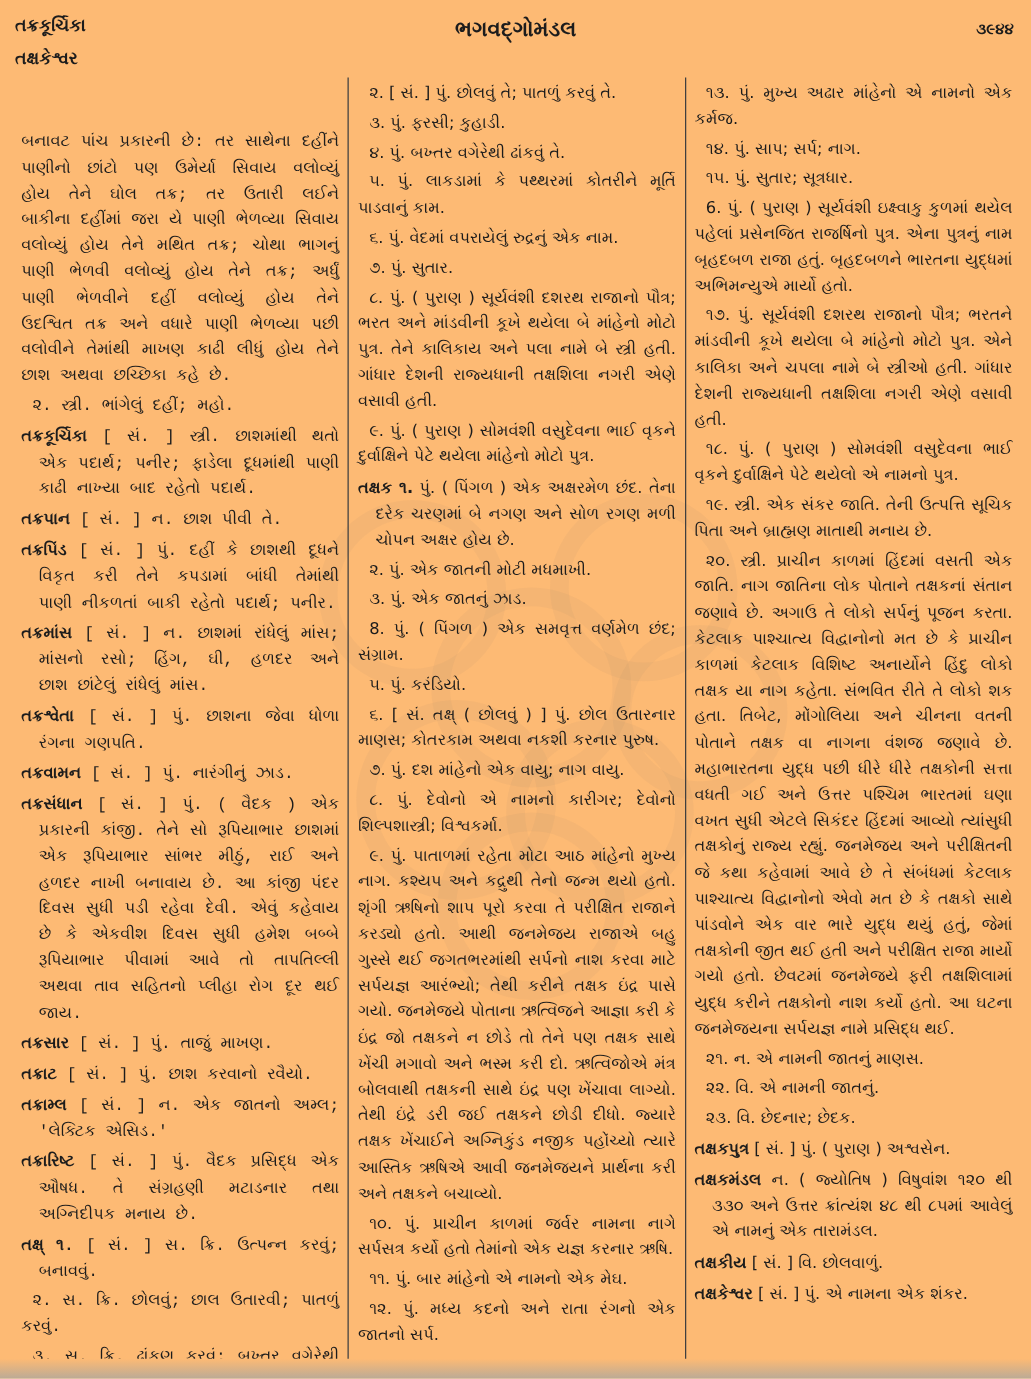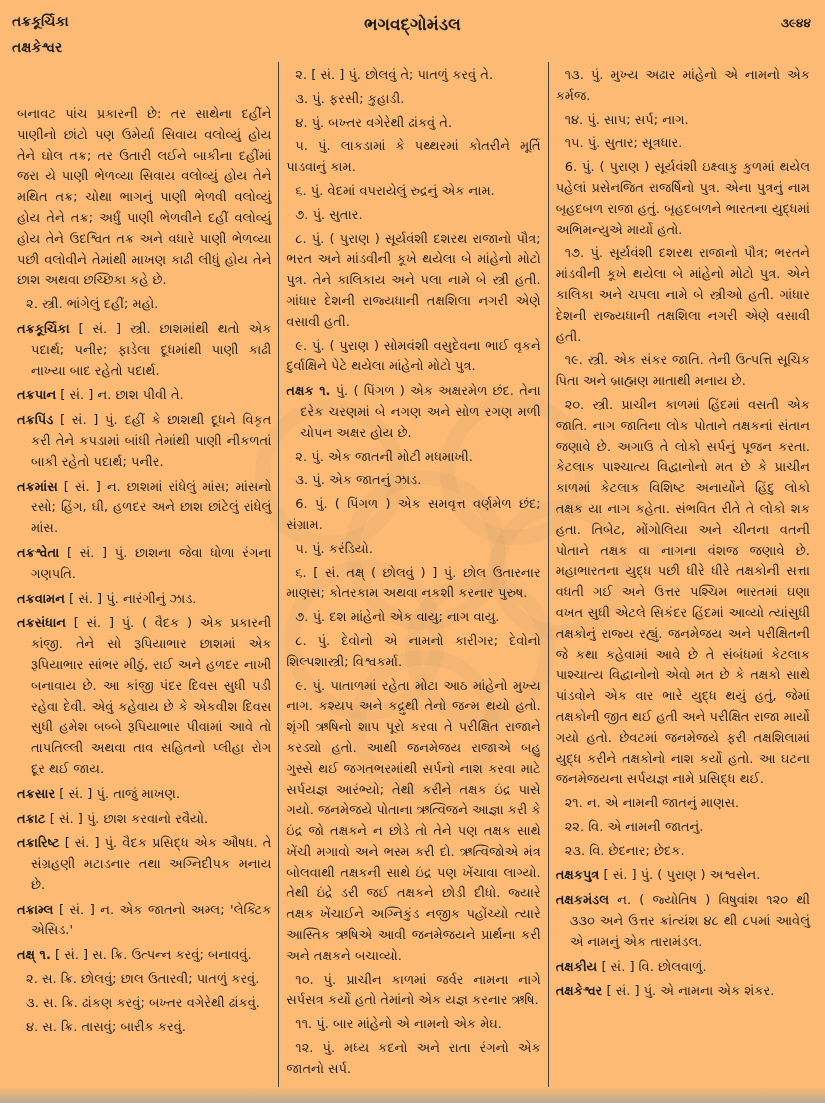--- a/index.html
+++ b/index.html
@@ -27,21 +27,21 @@
   .col{
     flex:1 1 0;
     padding:2px 7px 0 7px;
     overflow:hidden;
     font-size:13px;
     line-height:20.8px;
     text-align:justify;
     box-sizing:border-box;
   }
   .col + .col{border-left:1px solid #3f3f3f;}
-  .col:nth-child(1){padding-top:26px;}
+  .col:nth-child(1){padding-top:26px;font-family:Liberation Mono, monospace;}
   p.para{margin:16px 0 3px 0;}
   p.entry{padding-left:14px;text-indent:-14px;margin-top:4px;}
   p.sense{text-indent:9px;margin-top:1px;}
   p.cont{text-indent:0;}
   b.hw{font-weight:bold;}
   
   .wm{position:absolute;z-index:0;border-radius:50%;border:15px solid rgba(110,110,105,0.055);}
   .wm1{width:120px;height:120px;left:255px;top:400px;}
   .wm2{width:130px;height:130px;left:345px;top:470px;}
   .wm3{width:120px;height:120px;left:440px;top:395px;}
@@ -83,55 +83,56 @@
         <p class="para sense">૨. સ્ત્રી. ભાંગેલું દહીં; મહો.</p>
         <p class="para entry"><b class="hw">તક્રકૂર્ચિકા</b> [ સં. ] સ્ત્રી. છાશમાંથી થતો એક પદાર્થ; પનીર; ફાડેલા દૂધમાંથી પાણી કાઢી નાખ્યા બાદ રહેતો પદાર્થ.</p>
         <p class="para entry"><b class="hw">તક્રપાન</b> [ સં. ] ન. છાશ પીવી તે.</p>
         <p class="para entry"><b class="hw">તક્રપિંડ</b> [ સં. ] પું. દહીં કે છાશથી દૂધને વિકૃત કરી તેને કપડામાં બાંધી તેમાંથી પાણી નીકળતાં બાકી રહેતો પદાર્થ; પનીર.</p>
         <p class="para entry"><b class="hw">તક્રમાંસ</b> [ સં. ] ન. છાશમાં રાંધેલું માંસ; માંસનો રસો; હિંગ, ઘી, હળદર અને છાશ છાંટેલું રાંધેલું માંસ.</p>
         <p class="para entry"><b class="hw">તક્રશ્વેતા</b> [ સં. ] પું. છાશના જેવા ધોળા રંગના ગણપતિ.</p>
         <p class="para entry"><b class="hw">તક્રવામન</b> [ સં. ] પું. નારંગીનું ઝાડ.</p>
         <p class="para entry"><b class="hw">તક્રસંધાન</b> [ સં. ] પું. ( વૈદક ) એક પ્રકારની કાંજી. તેને સો રૂપિયાભાર છાશમાં એક રૂપિયાભાર સાંભર મીઠું, રાઈ અને હળદર નાખી બનાવાય છે. આ કાંજી પંદર દિવસ સુધી પડી રહેવા દેવી. એવું કહેવાય છે કે એકવીશ દિવસ સુધી હમેશ બબ્બે રૂપિયાભાર પીવામાં આવે તો તાપતિલ્લી અથવા તાવ સહિતનો પ્લીહા રોગ દૂર થઈ જાય.</p>
         <p class="para entry"><b class="hw">તક્રસાર</b> [ સં. ] પું. તાજું માખણ.</p>
         <p class="para entry"><b class="hw">તક્રાટ</b> [ સં. ] પું. છાશ કરવાનો રવૈયો.</p>
+        <p class="para entry"><b class="hw">તક્રામ્લ</b> [ સં. ] ન. એક જાતનો અમ્લ; 'લેક્ટિક એસિડ.'</p>
         <p class="para entry"><b class="hw">તક્રારિષ્ટ</b> [ સં. ] પું. વૈદક પ્રસિદ્ધ એક ઔષધ. તે સંગ્રહણી મટાડનાર તથા અગ્નિદીપક મનાય છે.</p>
-        <p class="para entry"><b class="hw">તક્રામ્લ</b> [ સં. ] ન. એક જાતનો અમ્લ; 'લેક્ટિક એસિડ.'</p>
         <p class="para entry"><b class="hw">તક્ષ્ ૧.</b> [ સં. ] સ. ક્રિ. ઉત્પન્ન કરવું; બનાવવું.</p>
         <p class="para sense">૨. સ. ક્રિ. છોલવું; છાલ ઉતારવી; પાતળું કરવું.</p>
         <p class="para sense">૩. સ. ક્રિ. ઢાંકણ કરવું; બખ્તર વગેરેથી ઢાંકવું.</p>
         <p class="para sense">૪. સ. ક્રિ. તાસવું; બારીક કરવું.</p>
       </div>
     <div class="col">
         <p class="para sense">૨. [ સં. ] પું. છોલવું તે; પાતળું કરવું તે.</p>
         <p class="para sense">૩. પું. ફરસી; કુહાડી.</p>
         <p class="para sense">૪. પું. બખ્તર વગેરેથી ઢાંકવું તે.</p>
         <p class="para sense">૫. પું. લાકડામાં કે પથ્થરમાં કોતરીને મૂર્તિ પાડવાનું કામ.</p>
         <p class="para sense">૬. પું. વેદમાં વપરાયેલું રુદ્રનું એક નામ.</p>
         <p class="para sense">૭. પું. સુતાર.</p>
         <p class="para sense">૮. પું. ( પુરાણ ) સૂર્યવંશી દશરથ રાજાનો પૌત્ર; ભરત અને માંડવીની કૂખે થયેલા બે માંહેનો મોટો પુત્ર. તેને કાલિકાય અને પલા નામે બે સ્ત્રી હતી. ગાંધાર દેશની રાજ્યધાની તક્ષશિલા નગરી એણે વસાવી હતી.</p>
         <p class="para sense">૯. પું. ( પુરાણ ) સોમવંશી વસુદેવના ભાઈ વૃકને દુર્વાક્ષિને પેટે થયેલા માંહેનો મોટો પુત્ર.</p>
         <p class="para entry"><b class="hw">તક્ષક ૧.</b> પું. ( પિંગળ ) એક અક્ષરમેળ છંદ. તેના દરેક ચરણમાં બે નગણ અને સોળ રગણ મળી ચોપન અક્ષર હોય છે.</p>
         <p class="para sense">૨. પું. એક જાતની મોટી મધમાખી.</p>
         <p class="para sense">૩. પું. એક જાતનું ઝાડ.</p>
-        <p class="para sense">6. પું. ( પિંગળ ) એક સમવૃત્ત વર્ણમેળ છંદ; સંગ્રામ.</p>
+        <p class="para sense">8. પું. ( પિંગળ ) એક સમવૃત્ત વર્ણમેળ છંદ; સંગ્રામ.</p>
         <p class="para sense">૫. પું. કરંડિયો.</p>
         <p class="para sense">૬. [ સં. તક્ષ્ ( છોલવું ) ] પું. છોલ ઉતારનાર માણસ; કોતરકામ અથવા નકશી કરનાર પુરુષ.</p>
         <p class="para sense">૭. પું. દશ માંહેનો એક વાયુ; નાગ વાયુ.</p>
         <p class="para sense">૮. પું. દેવોનો એ નામનો કારીગર; દેવોનો શિલ્પશાસ્ત્રી; વિશ્વકર્મા.</p>
         <p class="para sense">૯. પું. પાતાળમાં રહેતા મોટા આઠ માંહેનો મુખ્ય નાગ. કશ્યપ અને કદ્રુથી તેનો જન્મ થયો હતો. શૃંગી ઋષિનો શાપ પૂરો કરવા તે પરીક્ષિત રાજાને કરડ્યો હતો. આથી જનમેજય રાજાએ બહુ ગુસ્સે થઈ જગતભરમાંથી સર્પનો નાશ કરવા માટે સર્પયજ્ઞ આરંભ્યો; તેથી કરીને તક્ષક ઇંદ્ર પાસે ગયો. જનમેજયે પોતાના ઋત્વિજને આજ્ઞા કરી કે ઇંદ્ર જો તક્ષકને ન છોડે તો તેને પણ તક્ષક સાથે ખેંચી મગાવો અને ભસ્મ કરી દો. ઋત્વિજોએ મંત્ર બોલવાથી તક્ષકની સાથે ઇંદ્ર પણ ખેંચાવા લાગ્યો. તેથી ઇંદ્રે ડરી જઈ તક્ષકને છોડી દીધો. જ્યારે તક્ષક ખેંચાઈને અગ્નિકુંડ નજીક પહોંચ્યો ત્યારે આસ્તિક ઋષિએ આવી જનમેજયને પ્રાર્થના કરી અને તક્ષકને બચાવ્યો.</p>
         <p class="para sense">૧૦. પું. પ્રાચીન કાળમાં જર્વર નામના નાગે સર્પસત્ર કર્યો હતો તેમાંનો એક યજ્ઞ કરનાર ઋષિ.</p>
         <p class="para sense">૧૧. પું. બાર માંહેનો એ નામનો એક મેઘ.</p>
         <p class="para sense">૧૨. પું. મધ્ય કદનો અને રાતા રંગનો એક જાતનો સર્પ.</p>
       </div>
     <div class="col">
         <p class="para sense">૧૩. પું. મુખ્ય અઢાર માંહેનો એ નામનો એક કર્મજ.</p>
         <p class="para sense">૧૪. પું. સાપ; સર્પ; નાગ.</p>
         <p class="para sense">૧૫. પું. સુતાર; સૂત્રધાર.</p>
         <p class="para sense">6. પું. ( પુરાણ ) સૂર્યવંશી ઇક્ષ્વાકુ કુળમાં થયેલ પહેલાં પ્રસેનજિત રાજર્ષિનો પુત્ર. એના પુત્રનું નામ બૃહદબળ રાજા હતું. બૃહદબળને ભારતના યુદ્ધમાં અભિમન્યુએ માર્યો હતો.</p>
         <p class="para sense">૧૭. પું. સૂર્યવંશી દશરથ રાજાનો પૌત્ર; ભરતને માંડવીની કૂખે થયેલા બે માંહેનો મોટો પુત્ર. એને કાલિકા અને ચપલા નામે બે સ્ત્રીઓ હતી. ગાંધાર દેશની રાજ્યધાની તક્ષશિલા નગરી એણે વસાવી હતી.</p>
+        <p class="para sense">૧૮. પું. ( પુરાણ ) સોમવંશી વસુદેવના ભાઈ વૃકને દુર્વાક્ષિને પેટે થયેલો એ નામનો પુત્ર.</p>
         <p class="para sense">૧૯. સ્ત્રી. એક સંકર જાતિ. તેની ઉત્પત્તિ સૂચિક પિતા અને બ્રાહ્મણ માતાથી મનાય છે.</p>
         <p class="para sense">૨૦. સ્ત્રી. પ્રાચીન કાળમાં હિંદમાં વસતી એક જાતિ. નાગ જાતિના લોક પોતાને તક્ષકનાં સંતાન જણાવે છે. અગાઉ તે લોકો સર્પનું પૂજન કરતા. કેટલાક પાશ્ચાત્ય વિદ્વાનોનો મત છે કે પ્રાચીન કાળમાં કેટલાક વિશિષ્ટ અનાર્યોને હિંદુ લોકો તક્ષક યા નાગ કહેતા. સંભવિત રીતે તે લોકો શક હતા. તિબેટ, મોંગોલિયા અને ચીનના વતની પોતાને તક્ષક વા નાગના વંશજ જણાવે છે. મહાભારતના યુદ્ધ પછી ધીરે ધીરે તક્ષકોની સત્તા વધતી ગઈ અને ઉત્તર પશ્ચિમ ભારતમાં ઘણા વખત સુધી એટલે સિકંદર હિંદમાં આવ્યો ત્યાંસુધી તક્ષકોનું રાજ્ય રહ્યું. જનમેજય અને પરીક્ષિતની જે કથા કહેવામાં આવે છે તે સંબંધમાં કેટલાક પાશ્ચાત્ય વિદ્વાનોનો એવો મત છે કે તક્ષકો સાથે પાંડવોને એક વાર ભારે યુદ્ધ થયું હતું, જેમાં તક્ષકોની જીત થઈ હતી અને પરીક્ષિત રાજા માર્યો ગયો હતો. છેવટમાં જનમેજયે ફરી તક્ષશિલામાં યુદ્ધ કરીને તક્ષકોનો નાશ કર્યો હતો. આ ઘટના જનમેજયના સર્પયજ્ઞ નામે પ્રસિદ્ધ થઈ.</p>
         <p class="para sense">૨૧. ન. એ નામની જાતનું માણસ.</p>
         <p class="para sense">૨૨. વિ. એ નામની જાતનું.</p>
         <p class="para sense">૨૩. વિ. છેદનાર; છેદક.</p>
         <p class="para entry"><b class="hw">તક્ષકપુત્ર</b> [ સં. ] પું. ( પુરાણ ) અશ્વસેન.</p>
         <p class="para entry"><b class="hw">તક્ષકમંડલ</b> ન. ( જ્યોતિષ ) વિષુવાંશ ૧૨૦ થી ૩૩૦ અને ઉત્તર ક્રાંત્યંશ ૪૮ થી ૮૫માં આવેલું એ નામનું એક તારામંડલ.</p>
         <p class="para entry"><b class="hw">તક્ષકીય</b> [ સં. ] વિ. છોલવાળું.</p>
         <p class="para entry"><b class="hw">તક્ષકેશ્વર</b> [ સં. ] પું. એ નામના એક શંકર.</p>
       </div>

